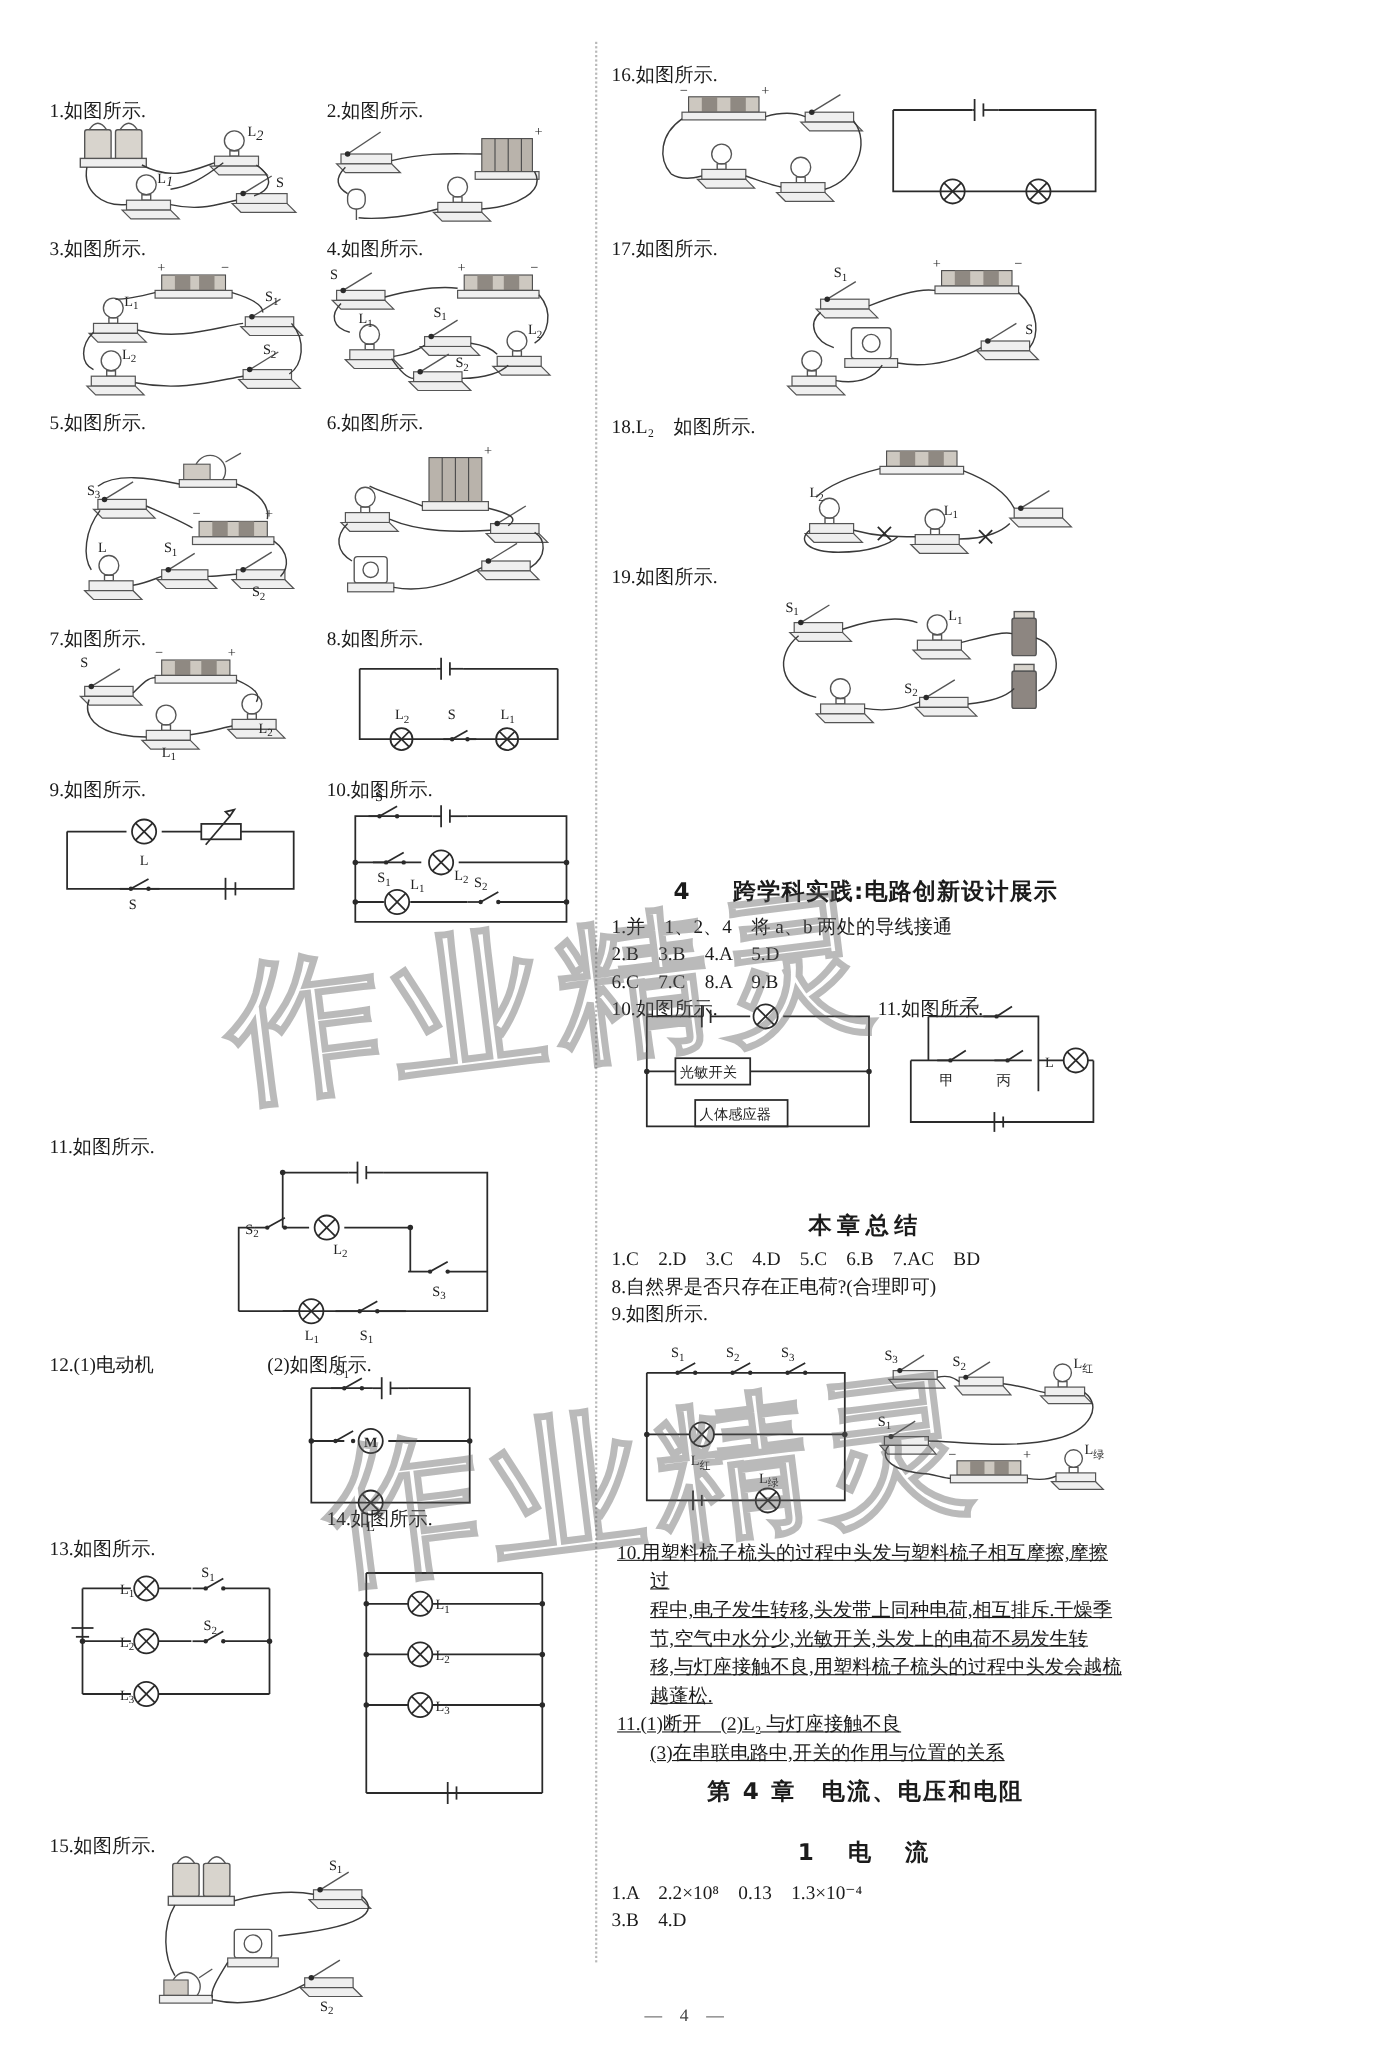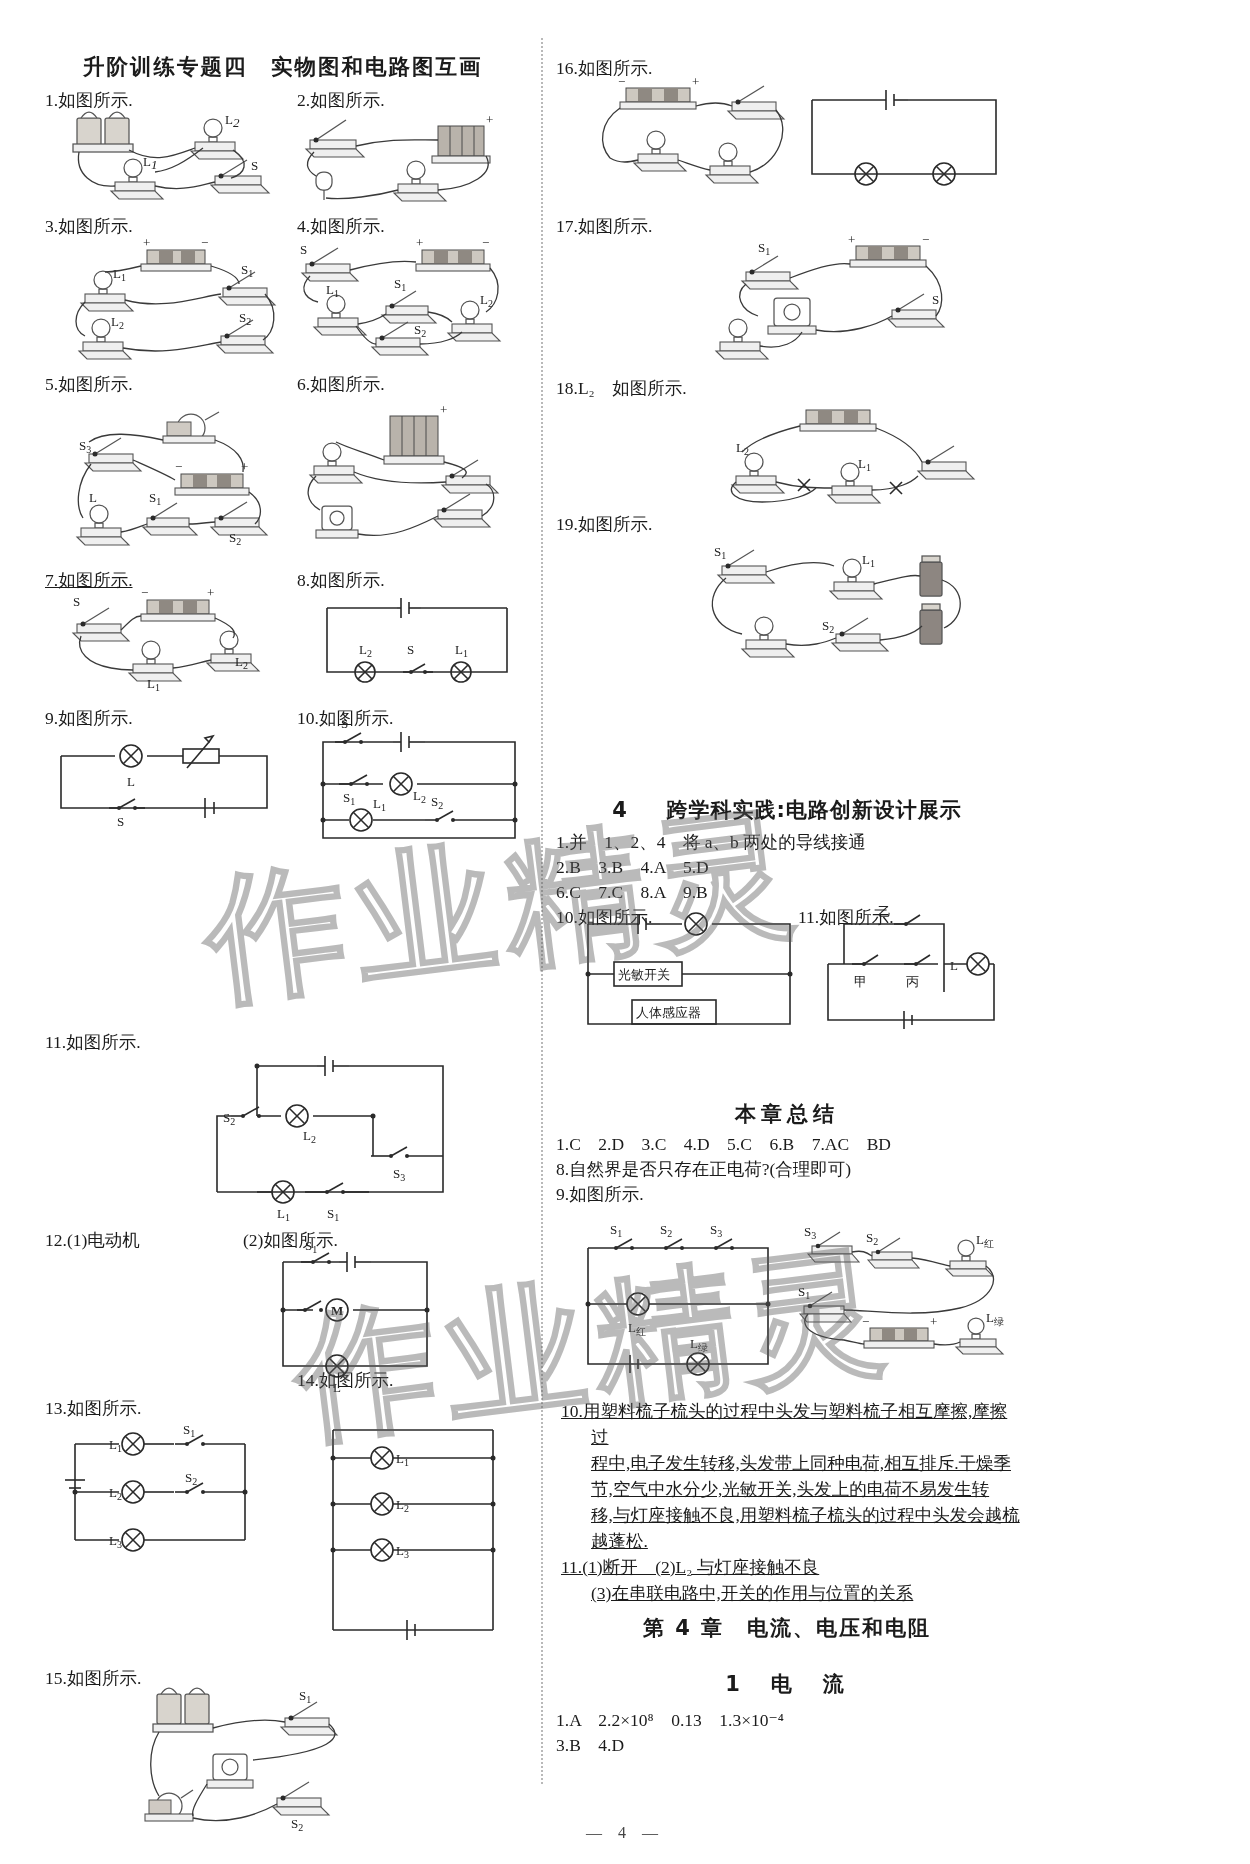--- a/index.html
+++ b/index.html
@@ -72,21 +72,20 @@
 </style>
 </head>
 <body>
 
 <div class="page">
 
   <div class="col-divider"></div>
 
   <div class="col col-left">
 
-    <div class="sec-title left-big" style="position:absolute;top:52px;left:0;width:478px;">升阶训练专题四　实物图和电路图互画</div>
 
     <div class="ihead" style="left:0px;top:88px;">1.如图所示.</div>
     <div class="fig" style="left:10px;top:104px;">
       <svg width="240" height="104" viewBox="0 0 240 104">
 
         <g class="pictw">
           <rect x="22" y="14" width="24" height="28" rx="2" fill="#d8d4cd"></rect>
           <rect x="50" y="14" width="24" height="28" rx="2" fill="#d8d4cd"></rect>
           <path d="M26 14 q8 -12 16 0" fill="none"></path>
           <path d="M54 14 q8 -12 16 0" fill="none"></path>
@@ -385,21 +384,21 @@
 
         <path class="wire-thin" d="M94 70 C 74 62, 58 58, 46 52"></path>
         <path class="wire-thin" d="M154 72 C 178 78, 180 82, 172 88"></path>
         <path class="wire-thin" d="M64 82 C 92 94, 126 94, 156 92"></path>
         <path class="wire-thin" d="M26 86 C 14 98, 16 112, 30 120"></path>
         <path class="wire-thin" d="M68 144 C 100 150, 128 136, 148 126"></path>
         <path class="wire-thin" d="M192 126 C 208 116, 206 100, 196 94"></path>
       </svg>
     </div>
 
-    <div class="ihead" style="left:0px;top:568px;text-decoration:underline;">7.如图所示.</div>
+    <div class="ihead" style="left:0px;top:568px;">7.如图所示.</div>
     <div class="fig" style="left:10px;top:586px;">
       <svg width="235" height="105" viewBox="0 0 235 105">
 
         <g>
           <rect x="22" y="38" width="44" height="9" class="base"></rect>
           <path d="M18 47 l8 8 h48 l-8 -8 z" class="base"></path>
           <path d="M28 38 l26 -16" class="pictw" stroke-width="2.2"></path>
           <circle cx="28" cy="38" r="2.5" class="solid"></circle>
           <text x="18" y="20" class="lbl">S</text>
         </g>

